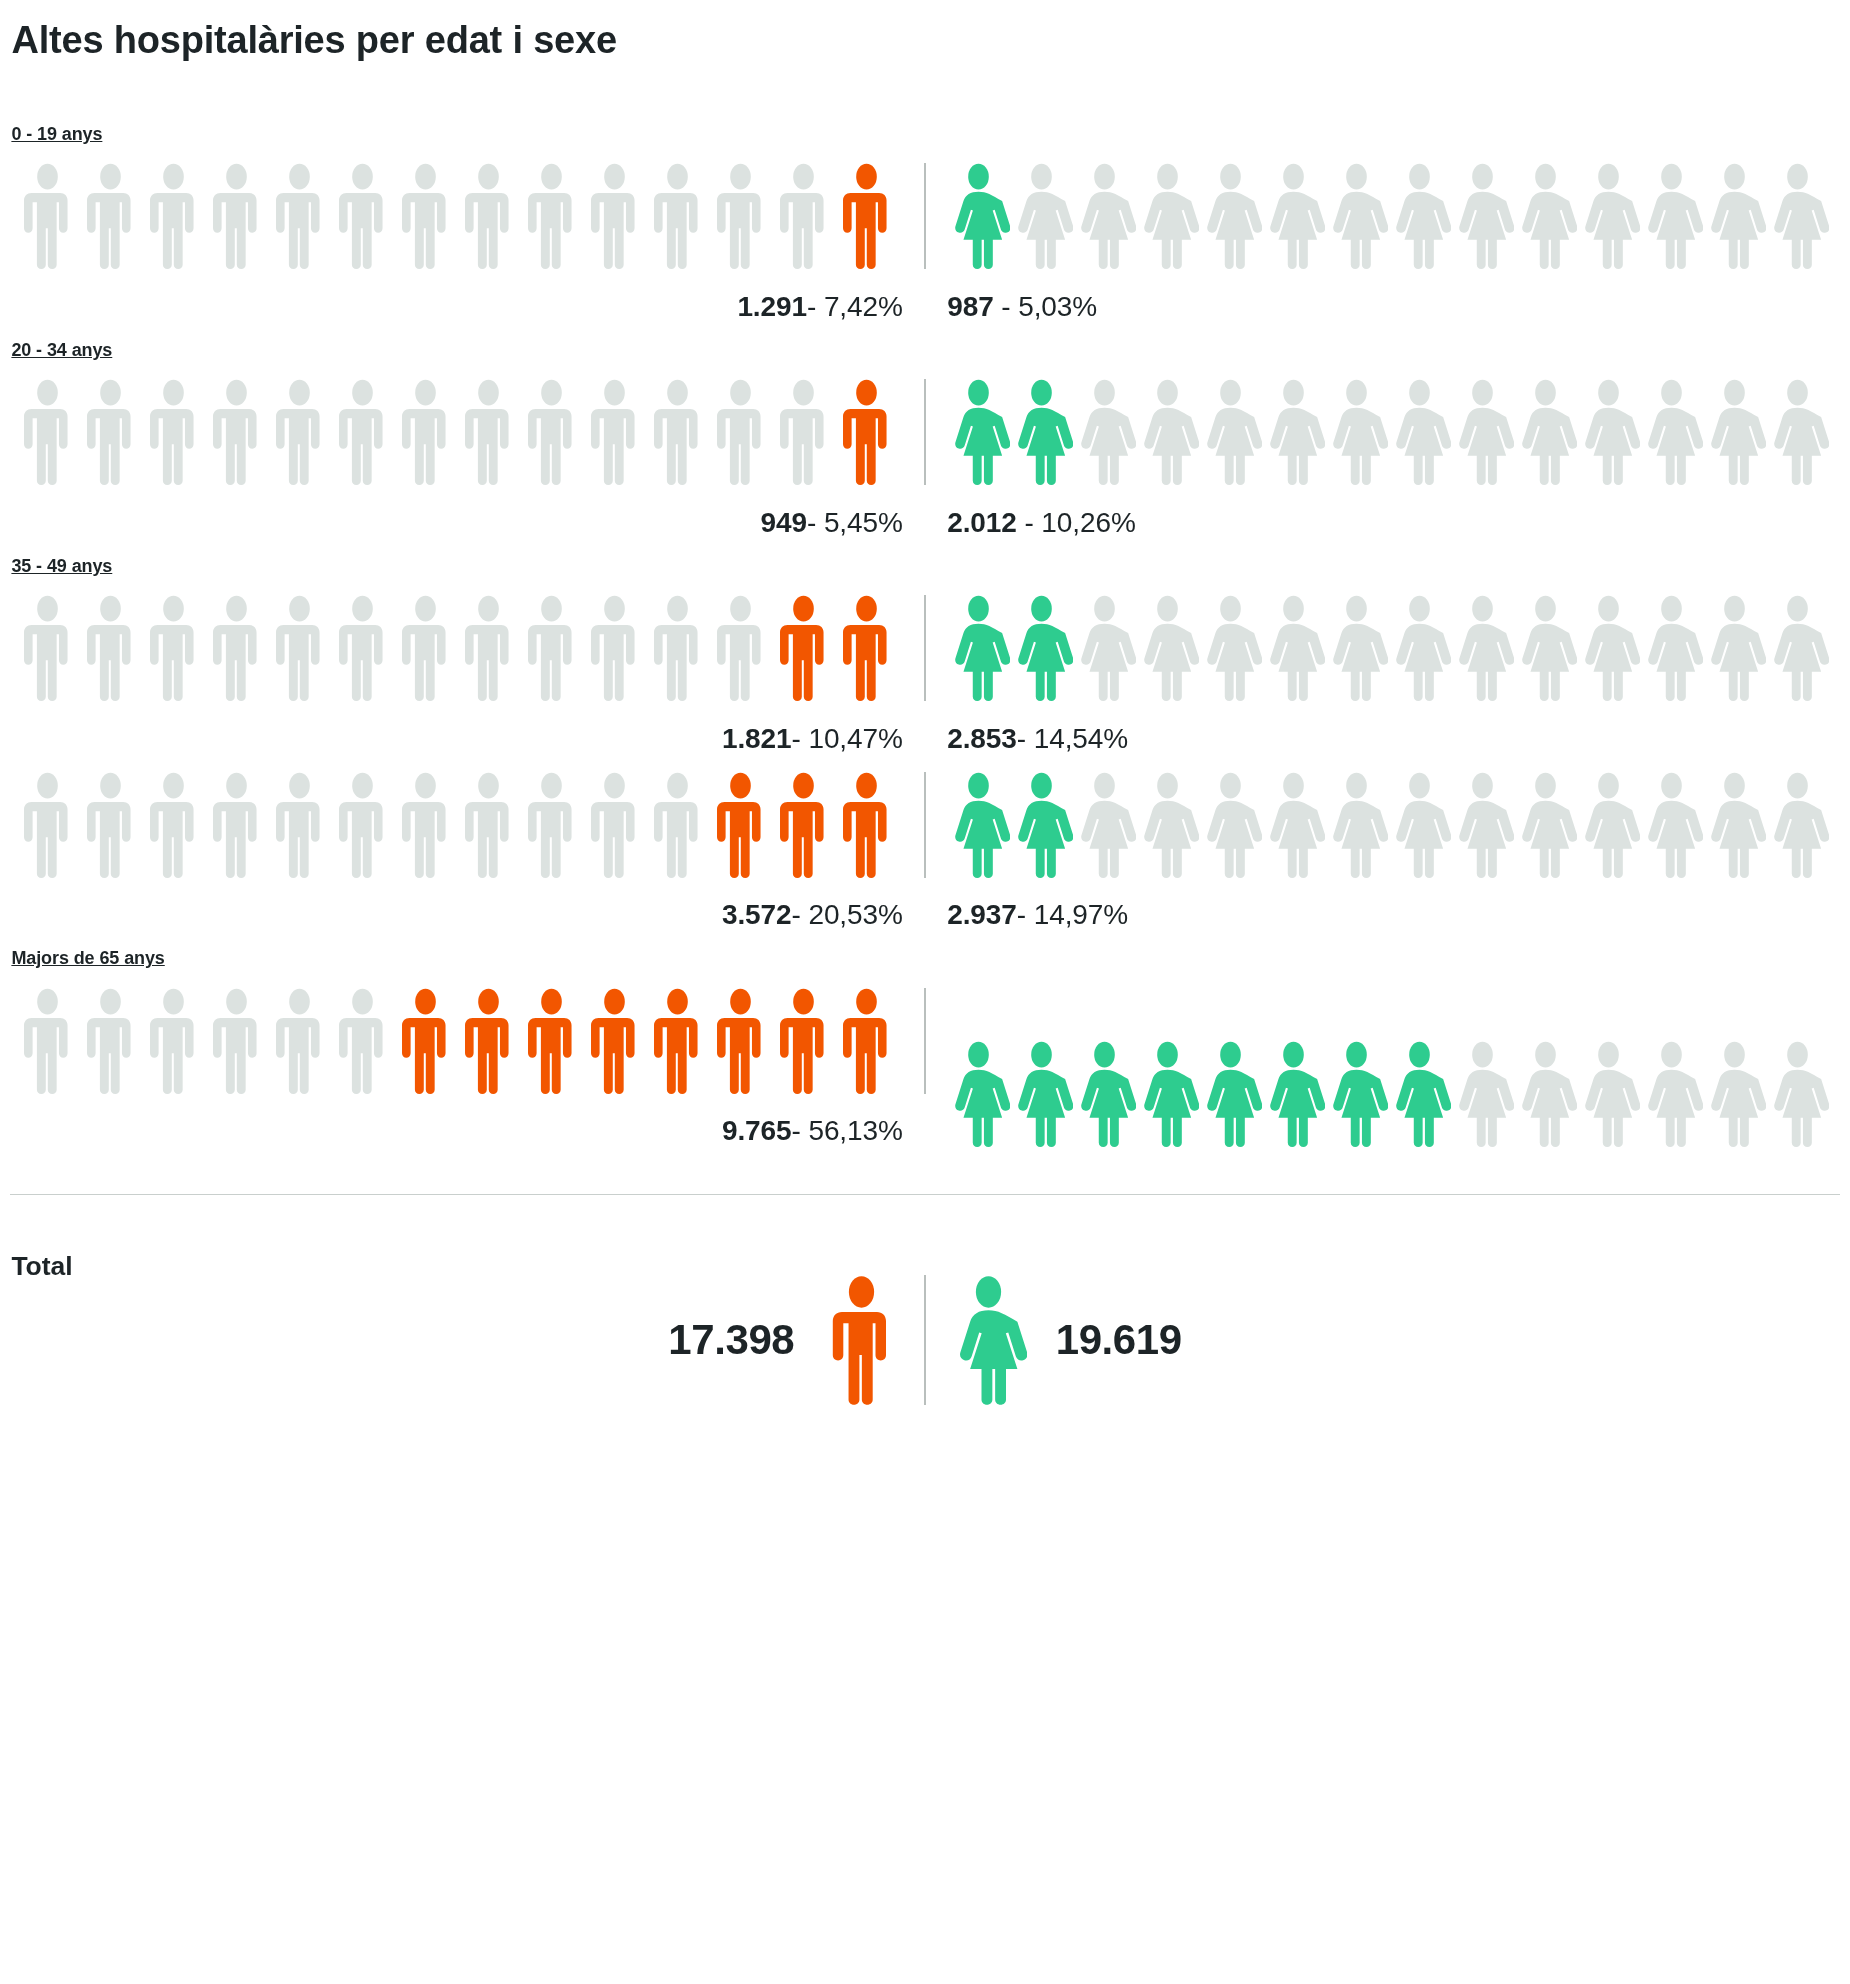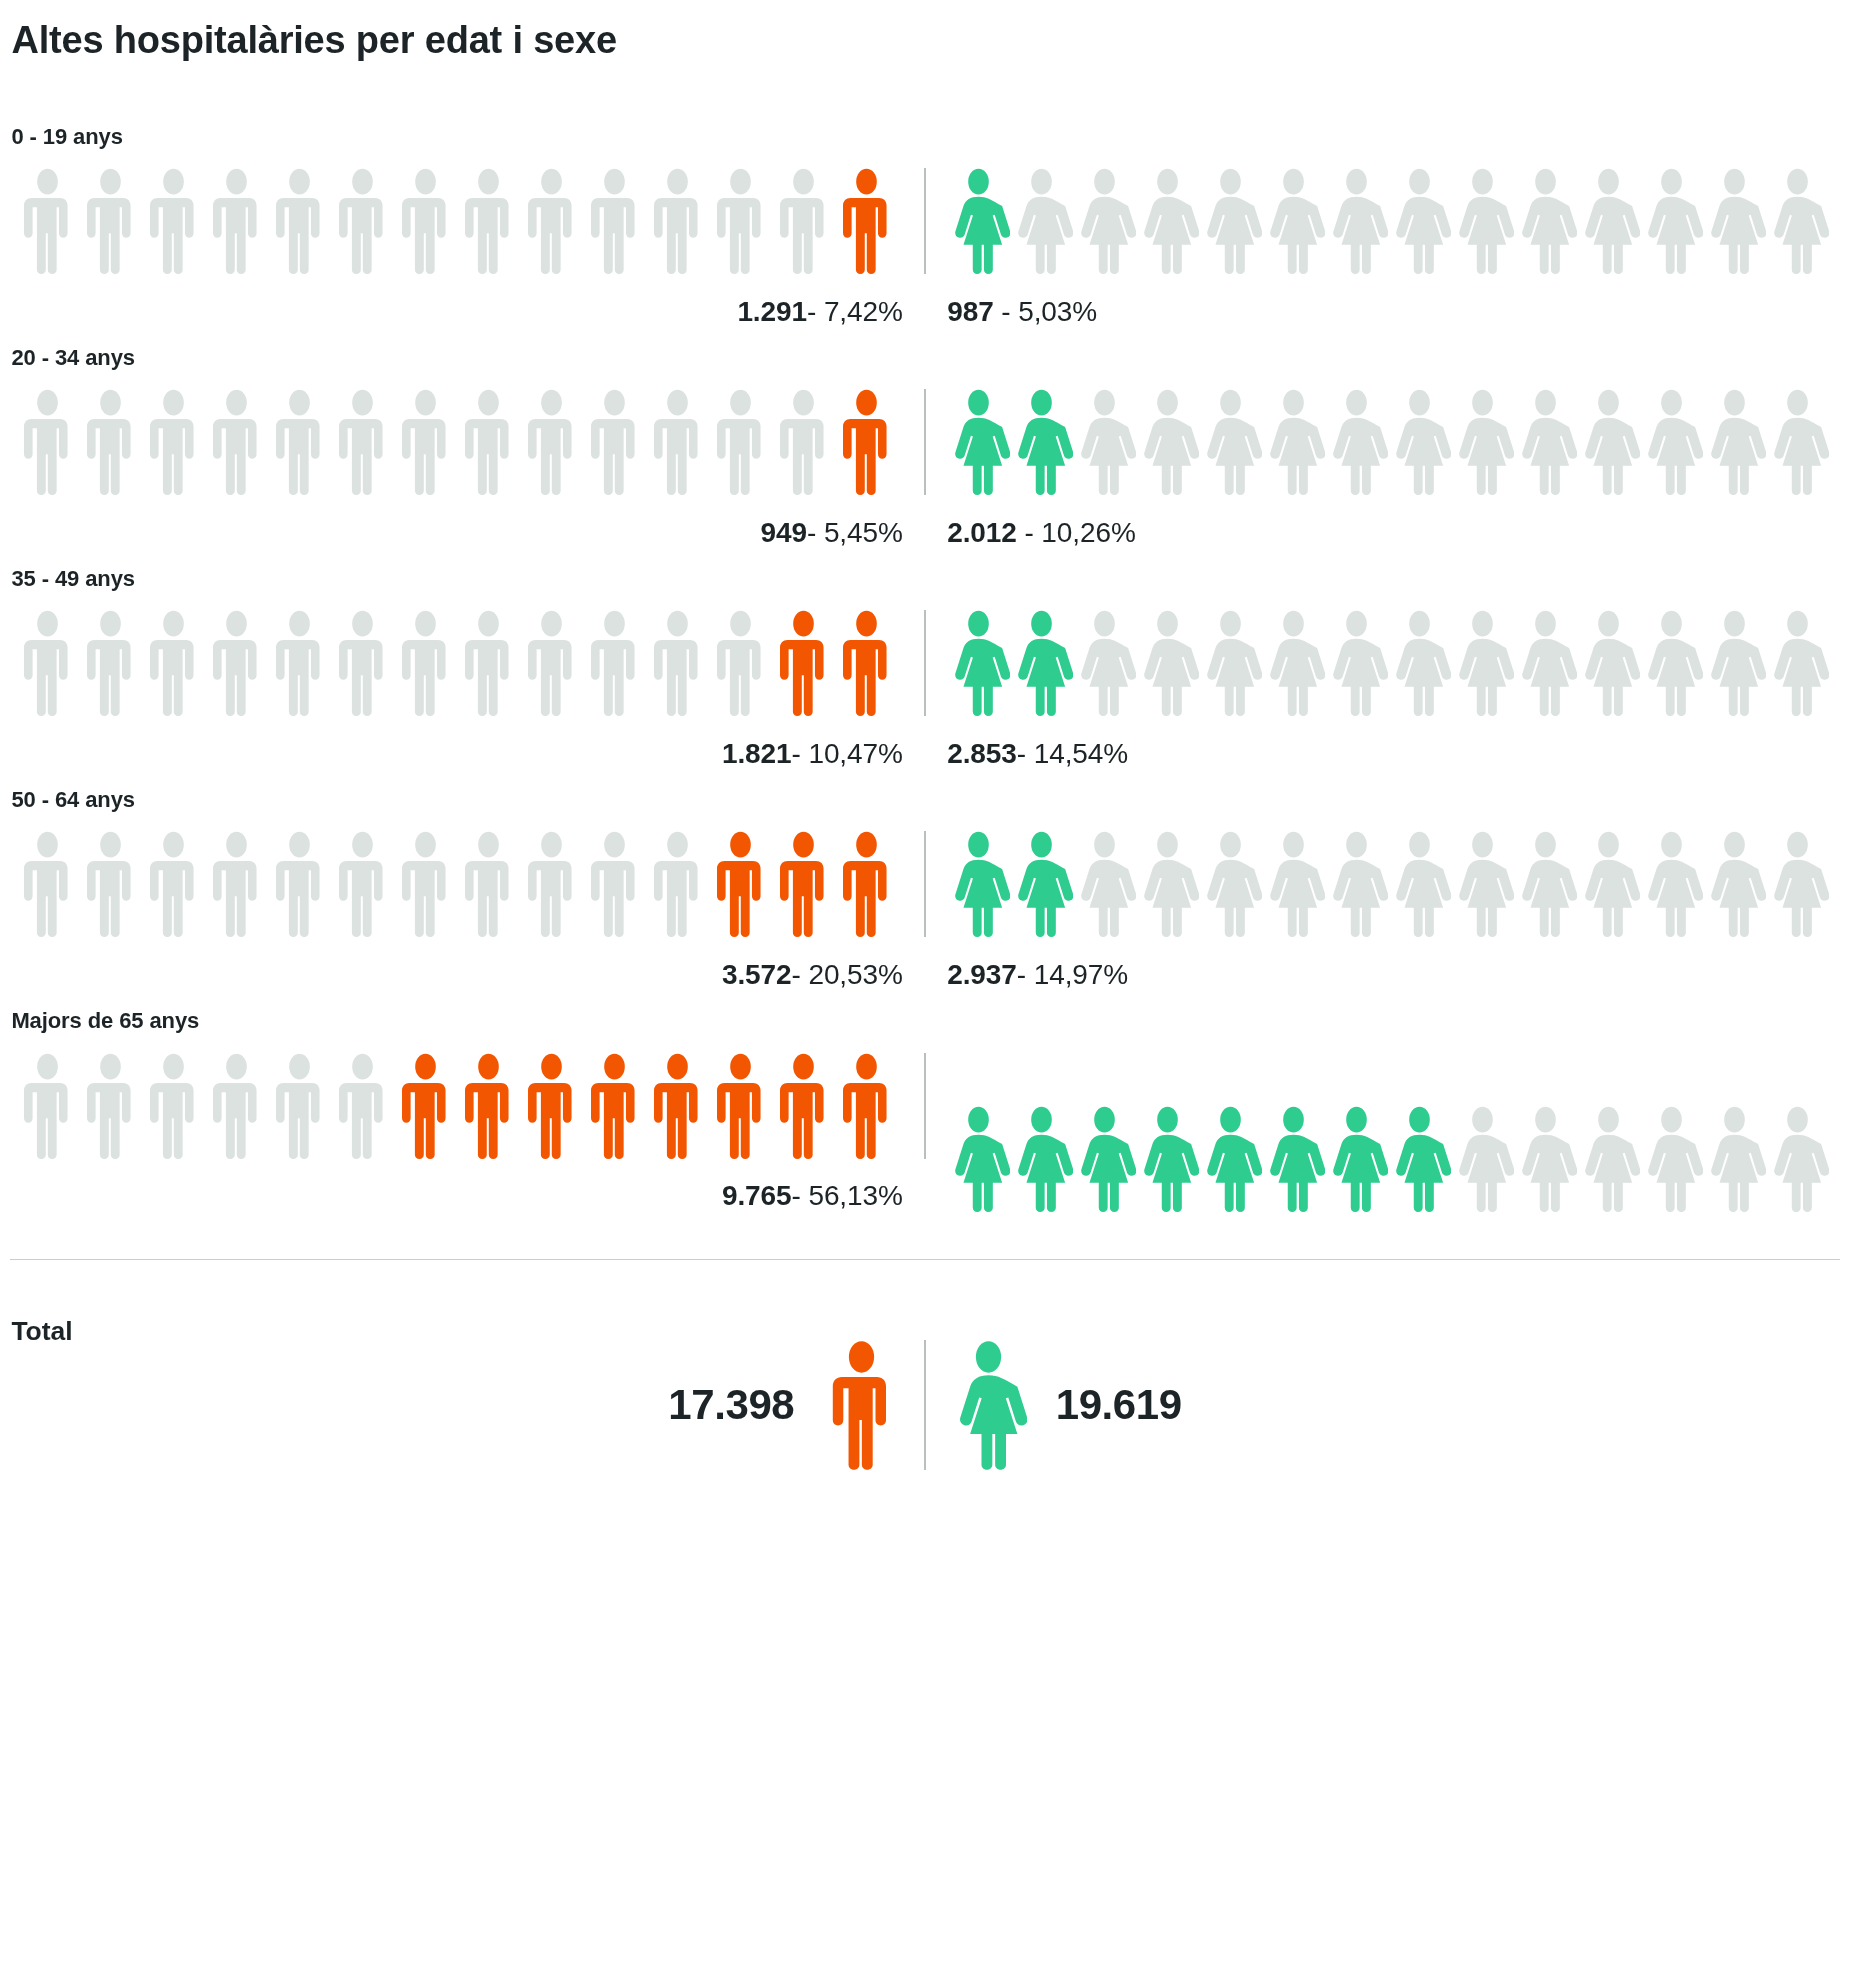--- a/index.html
+++ b/index.html
@@ -14,25 +14,26 @@
     font-size: 38px;
     font-weight: bold;
     color: #1d2427;
     letter-spacing: -0.2px;
     margin: 0 0 62px 1.4px;
   }
 
   .age-group { margin-bottom: 17px; }
 
   .group-label {
-    font-size: 22px;
+    font-size: 18px;
     font-weight: bold;
     color: #1d2427;
     margin: 0 0 18.6px 1.4px;
     letter-spacing: -0.1px;
+    text-decoration: underline;
   }
 
   .panels {
     display: flex;
     align-items: flex-end;
     width: 100%;
   }
   .panel {
     display: flex;
     flex-direction: column;
@@ -657,21 +658,20 @@
                 <ellipse cx="22" cy="9.5" rx="7.2" ry="9" fill="#DCE2E0"></ellipse>
                 <path d="M22 20c-5.6 0-9.1 2.2-10.5 6.6L5.9 44.2c-.6 2 .4 3.8 2.3 4.4 1.9.6 3.6-.4 4.2-2.3l4.3-13.6 1.4.5-6.6 20.4h6.5V71c0 1.8 1.3 3 3.1 3s3.1-1.2 3.1-3V53.6h1.6V71c0 1.8 1.3 3 3.1 3s3.1-1.2 3.1-3V53.6h6.5l-6.6-20.4 1.4-.5 4.3 13.6c.6 1.9 2.3 2.9 4.2 2.3 1.9-.6 2.9-2.4 2.3-4.4l-5.6-17.6C31.1 22.2 27.6 20 22 20z" fill="#DCE2E0"></path>
               </svg>
             </span>
           </div>
           <div class="value-line"><span class="num">2.853</span><span class="pct">-</span> <span class="pct">14,54%</span></div>
         </div>
       </div>
     </div>
     <div class="age-group">
-      <div class="group-label">50 - 64 anys</div>
       <div class="panels">
         <div class="panel panel-male">
           <div class="icon-row">
             <span>
               <svg class="fig" viewBox="0 0 44 74" xmlns="http://www.w3.org/2000/svg" aria-hidden="true">
                 <ellipse cx="22" cy="9.5" rx="7.2" ry="9" fill="#DCE2E0"></ellipse>
                 <path d="M13.2 21h17.6c3.1 0 5.2 2.1 5.2 5.2v19.4c0 1.9-1.3 3.1-3 3.1s-3-1.2-3-3.1V27.4h-1.6V71c0 1.8-1.3 3-3.1 3s-3.1-1.2-3.1-3V45.6h-1.4V71c0 1.8-1.3 3-3.1 3s-3.1-1.2-3.1-3V27.4H11.6v18.2c0 1.9-1.3 3.1-3 3.1s-3-1.2-3-3.1V26.2C5.6 23.1 7.7 21 10.8 21h2.4z" fill="#DCE2E0"></path>
               </svg>
             </span>
             <span>

